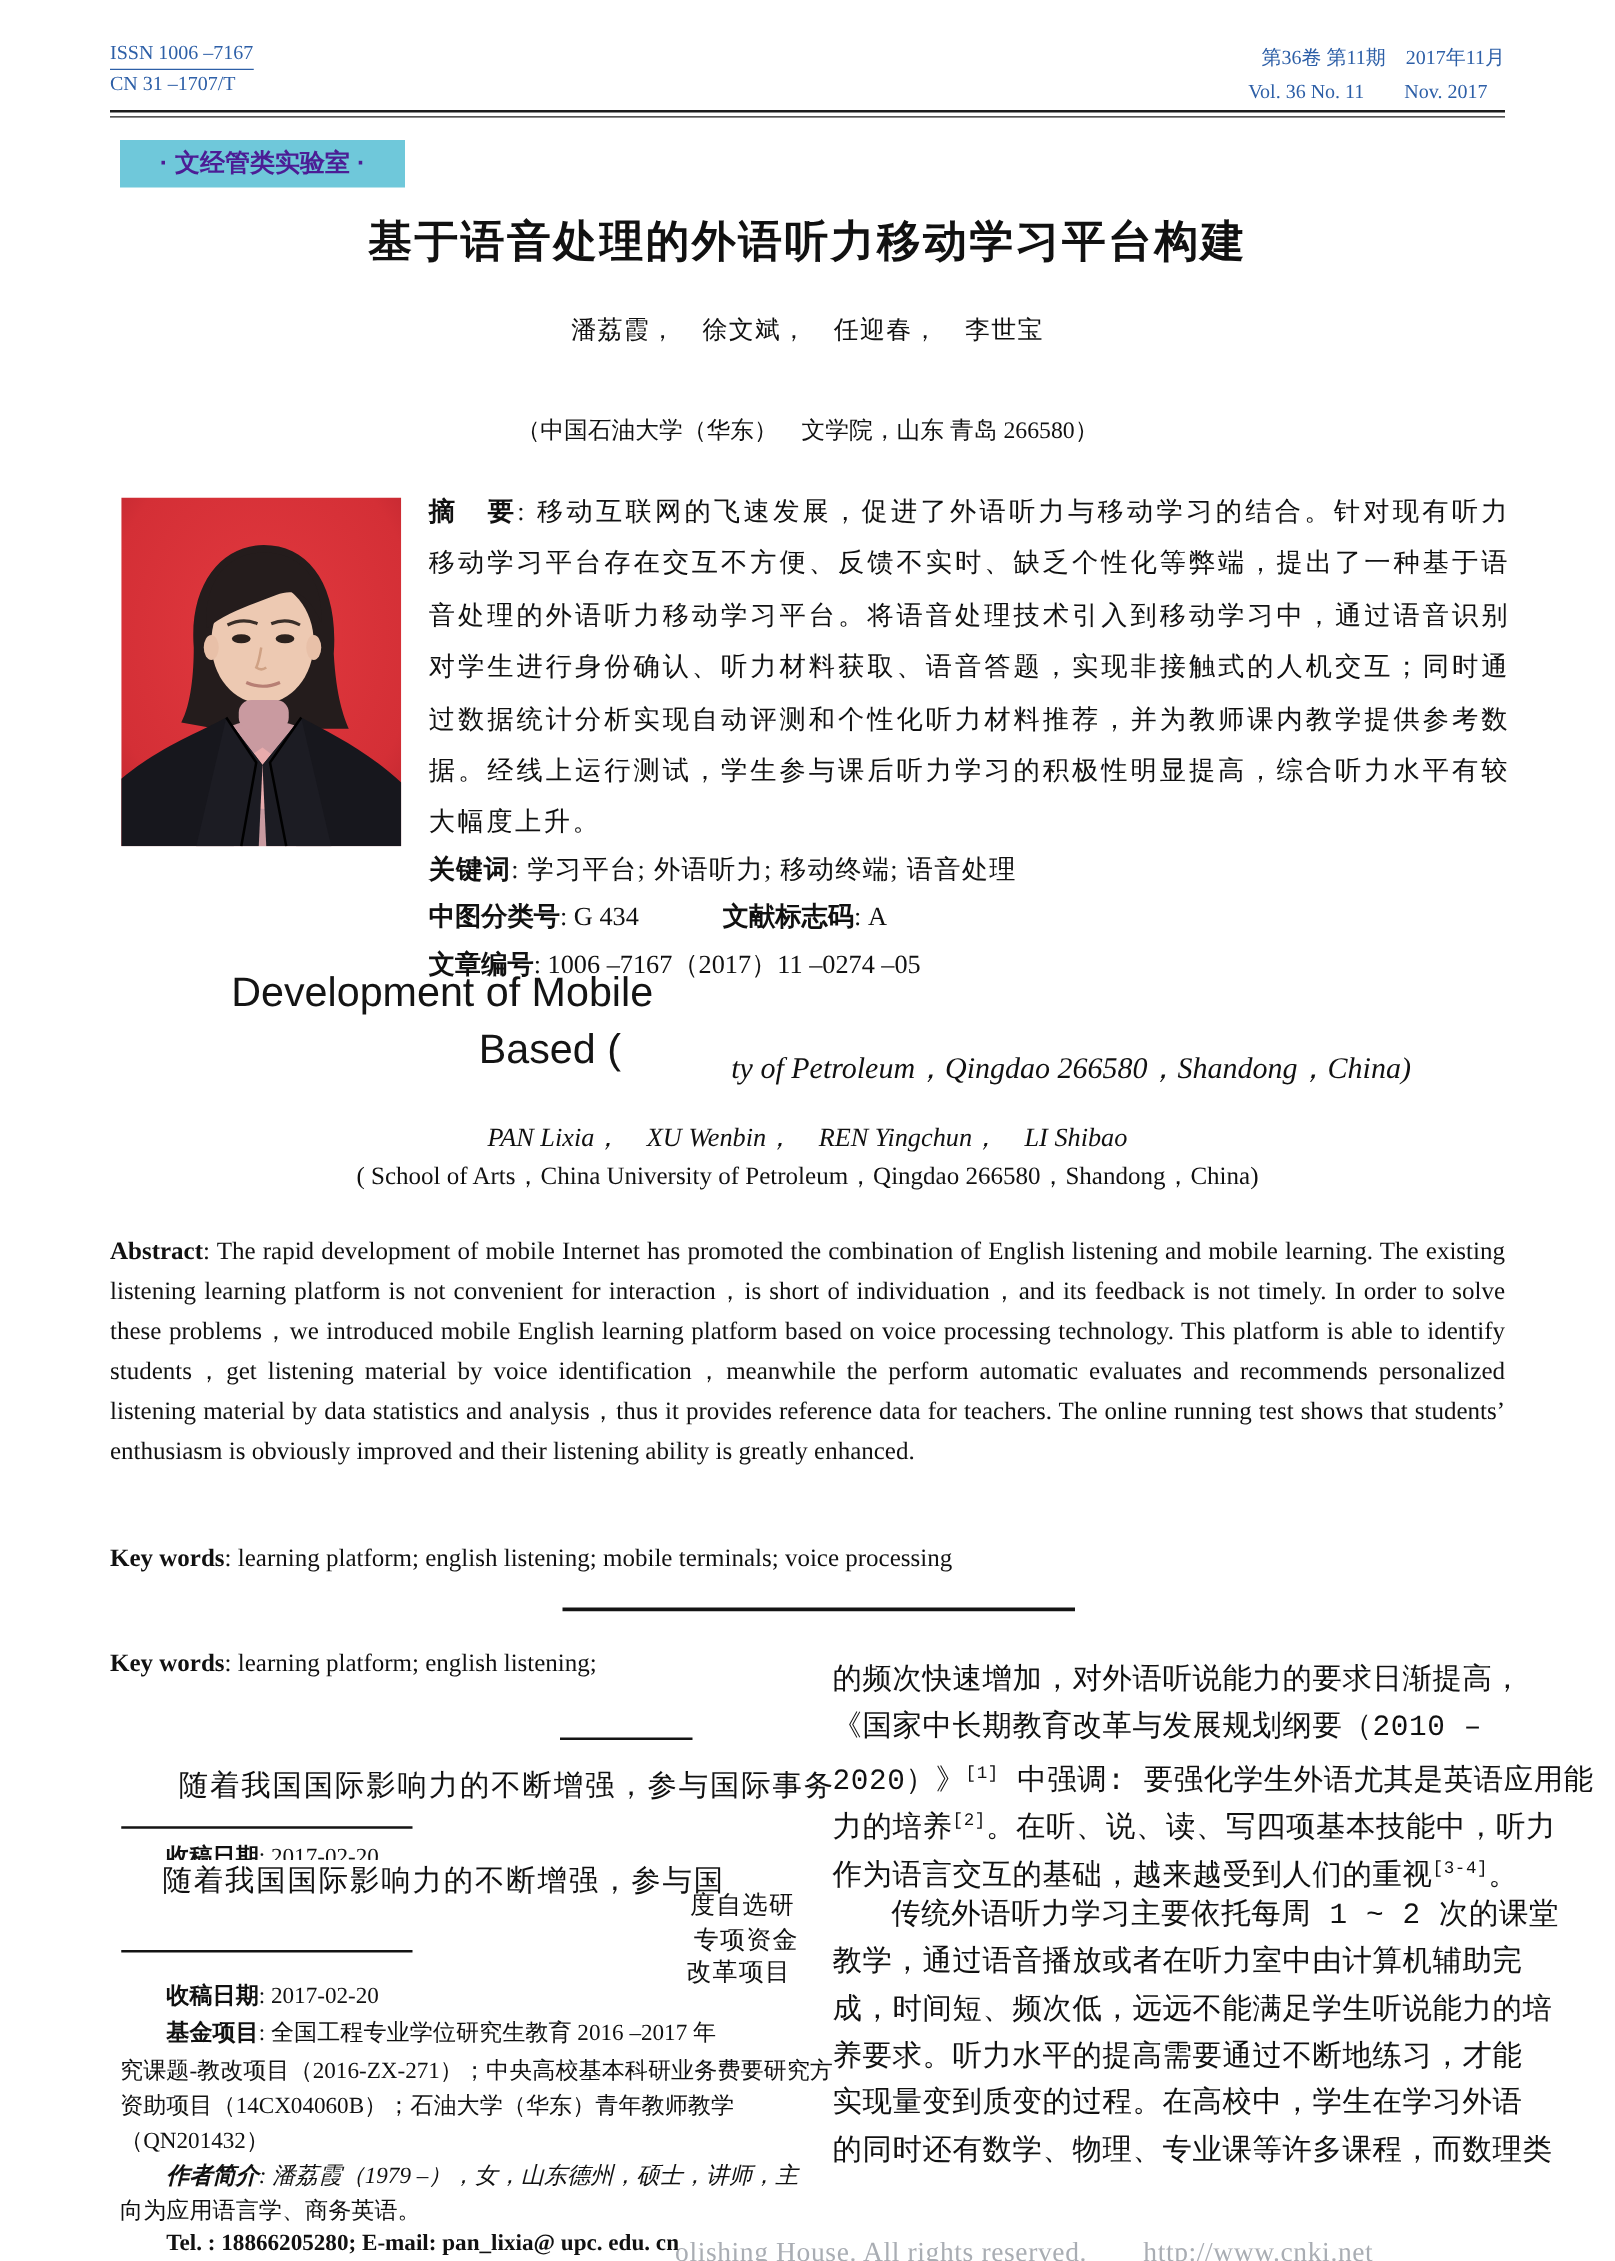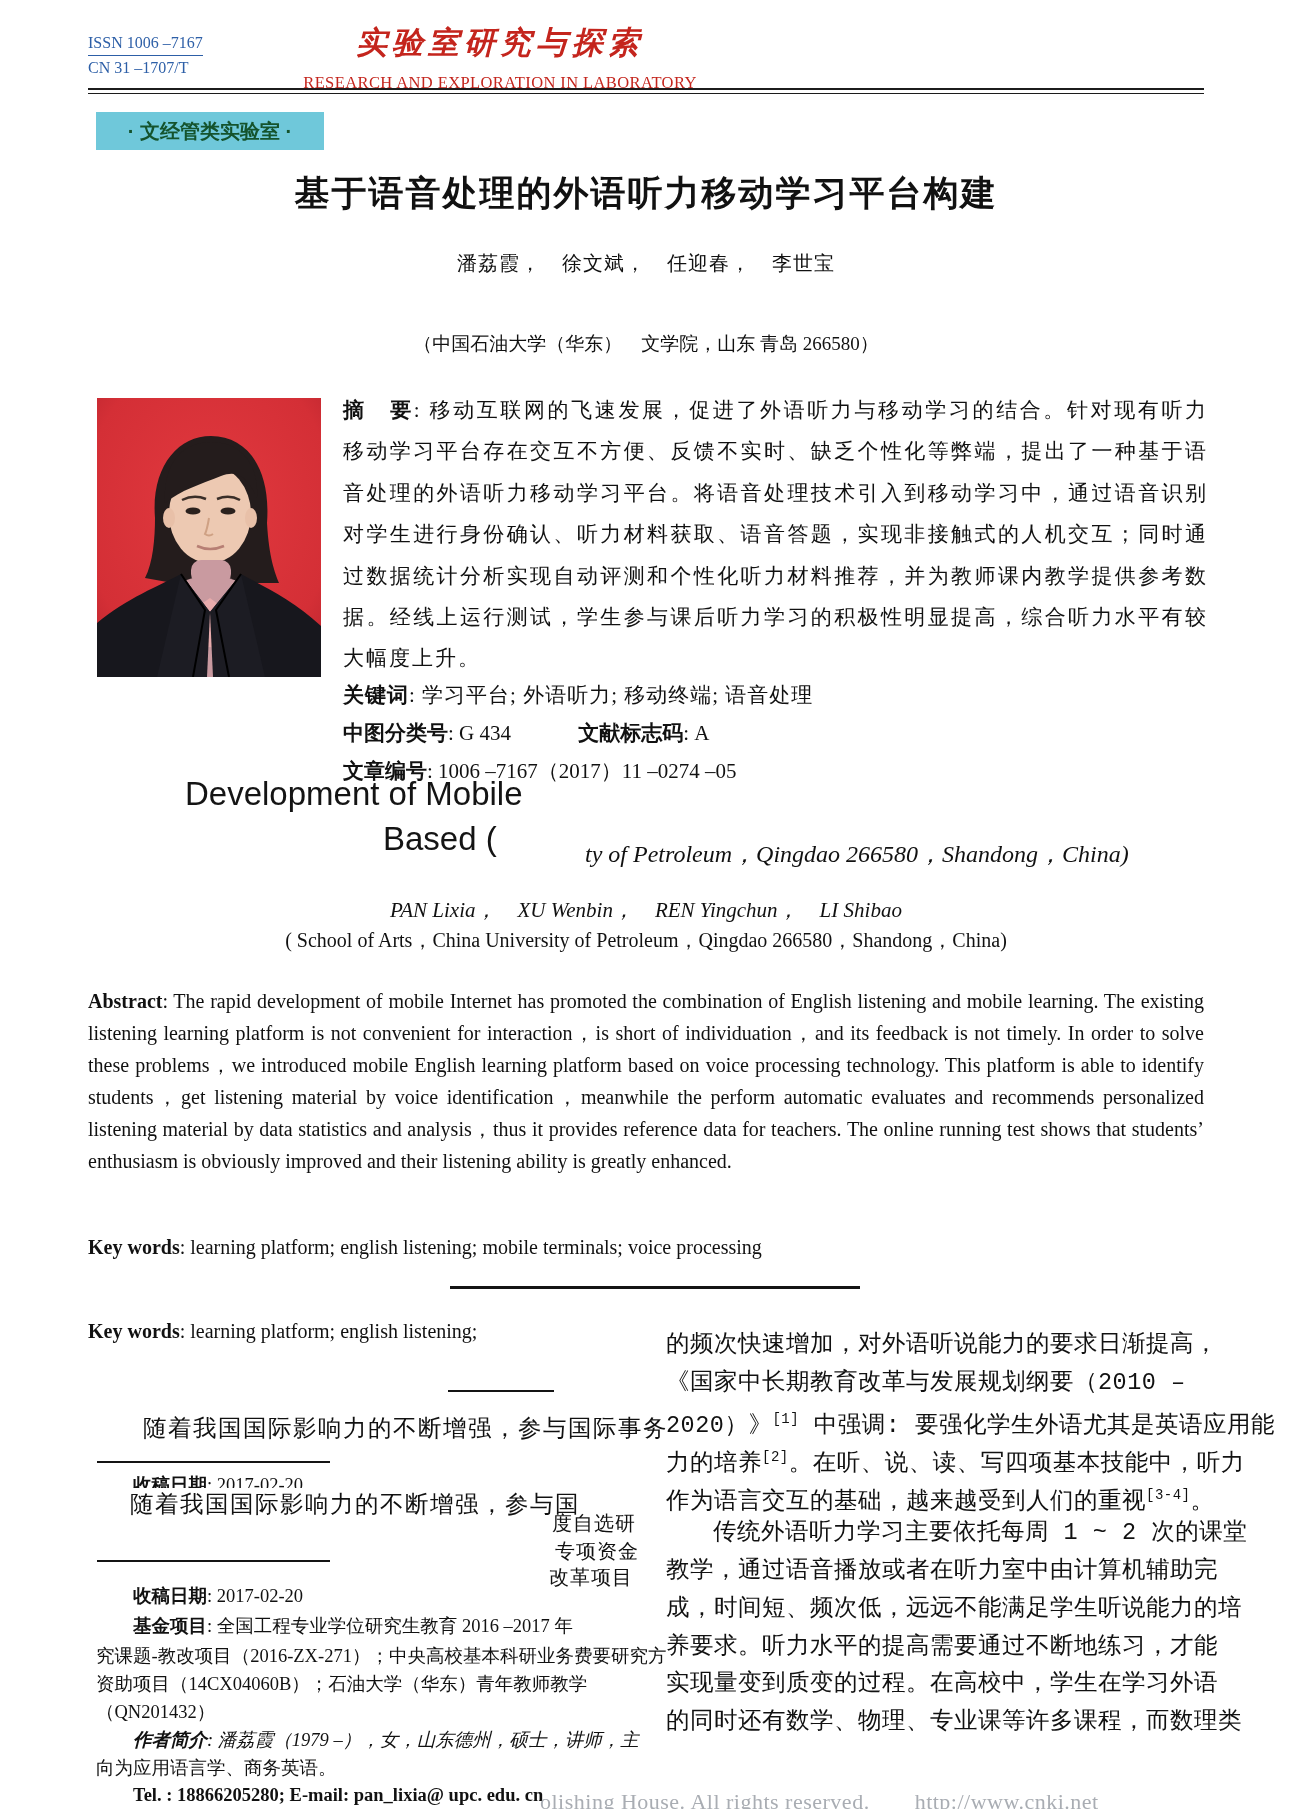--- a/index.html
+++ b/index.html
@@ -22,29 +22,29 @@
 </head>
 <body>
 
 <div id="page">
 
   <div class="abs" style="left:88px;top:34px;font-size:16px;">
     <span class="blue" style="display:inline-block;border-bottom:1.5px solid var(--header-blue,#2d5fa7);padding-bottom:3px;">ISSN 1006 –7167</span><br>
     <span class="blue" style="display:inline-block;margin-top:3px;">CN 31 –1707/T</span>
   </div>
 
-  <div class="abs" style="left:290px;top:22px;width:420px;text-align:center;">
-    <div class="red" style="font-size:31px;font-weight:700;font-style:italic;letter-spacing:5px;">实验室研究与探索</div>
-    <div class="red" style="font-size:16.5px;margin-top:9px;letter-spacing:0.4px;">RESEARCH AND EXPLORATION IN LABORATORY</div>
+
+  <div class="abs" style="right:88px;top:36px;font-size:16px;text-align:right;">
+    <span class="blue nowrap">第36卷 第11期　2017年11月</span><br>
+    <span class="blue nowrap" style="display:inline-block;margin-top:6px;margin-right:14px;">Vol. 36 No. 11　　Nov. 2017</span>
   </div>
-
 
   <div class="abs" style="left:88px;top:88px;width:1116px;height:3px;border-top:2px solid #1c1c1c;border-bottom:1.2px solid #1c1c1c;"></div>
 
-  <div class="abs" style="left:96px;top:112px;width:228px;height:38px;background:var(--badge-cyan,#6fc8da);line-height:38px;text-align:center;font-family:'Liberation Sans','DejaVu Sans',sans-serif;font-size:20px;font-weight:600;color:#14532d;">· 文经管类实验室 ·</div>
+  <div class="abs" style="left:96px;top:112px;width:228px;height:38px;background:var(--badge-cyan,#6fc8da);line-height:38px;text-align:center;font-family:'Liberation Sans','DejaVu Sans',sans-serif;font-size:20px;font-weight:600;color:#4c1d95;">· 文经管类实验室 ·</div>
 
   <div class="abs center" style="top:170px;font-family:'Liberation Sans','DejaVu Sans',sans-serif;font-size:35px;font-weight:700;letter-spacing:2px;">基于语音处理的外语听力移动学习平台构建</div>
 
   <div class="abs center" style="top:250px;font-size:20px;letter-spacing:1px;">潘荔霞，　徐文斌，　任迎春，　李世宝</div>
 
   <div class="abs center" style="top:331px;font-size:19px;">（中国石油大学（华东）　文学院，山东 青岛 266580）</div>
 
   <div class="abs" style="left:97px;top:398px;width:224px;height:279px;">
     <svg width="224" height="279" viewBox="0 0 224 279" xmlns="http://www.w3.org/2000/svg">
       <defs>

